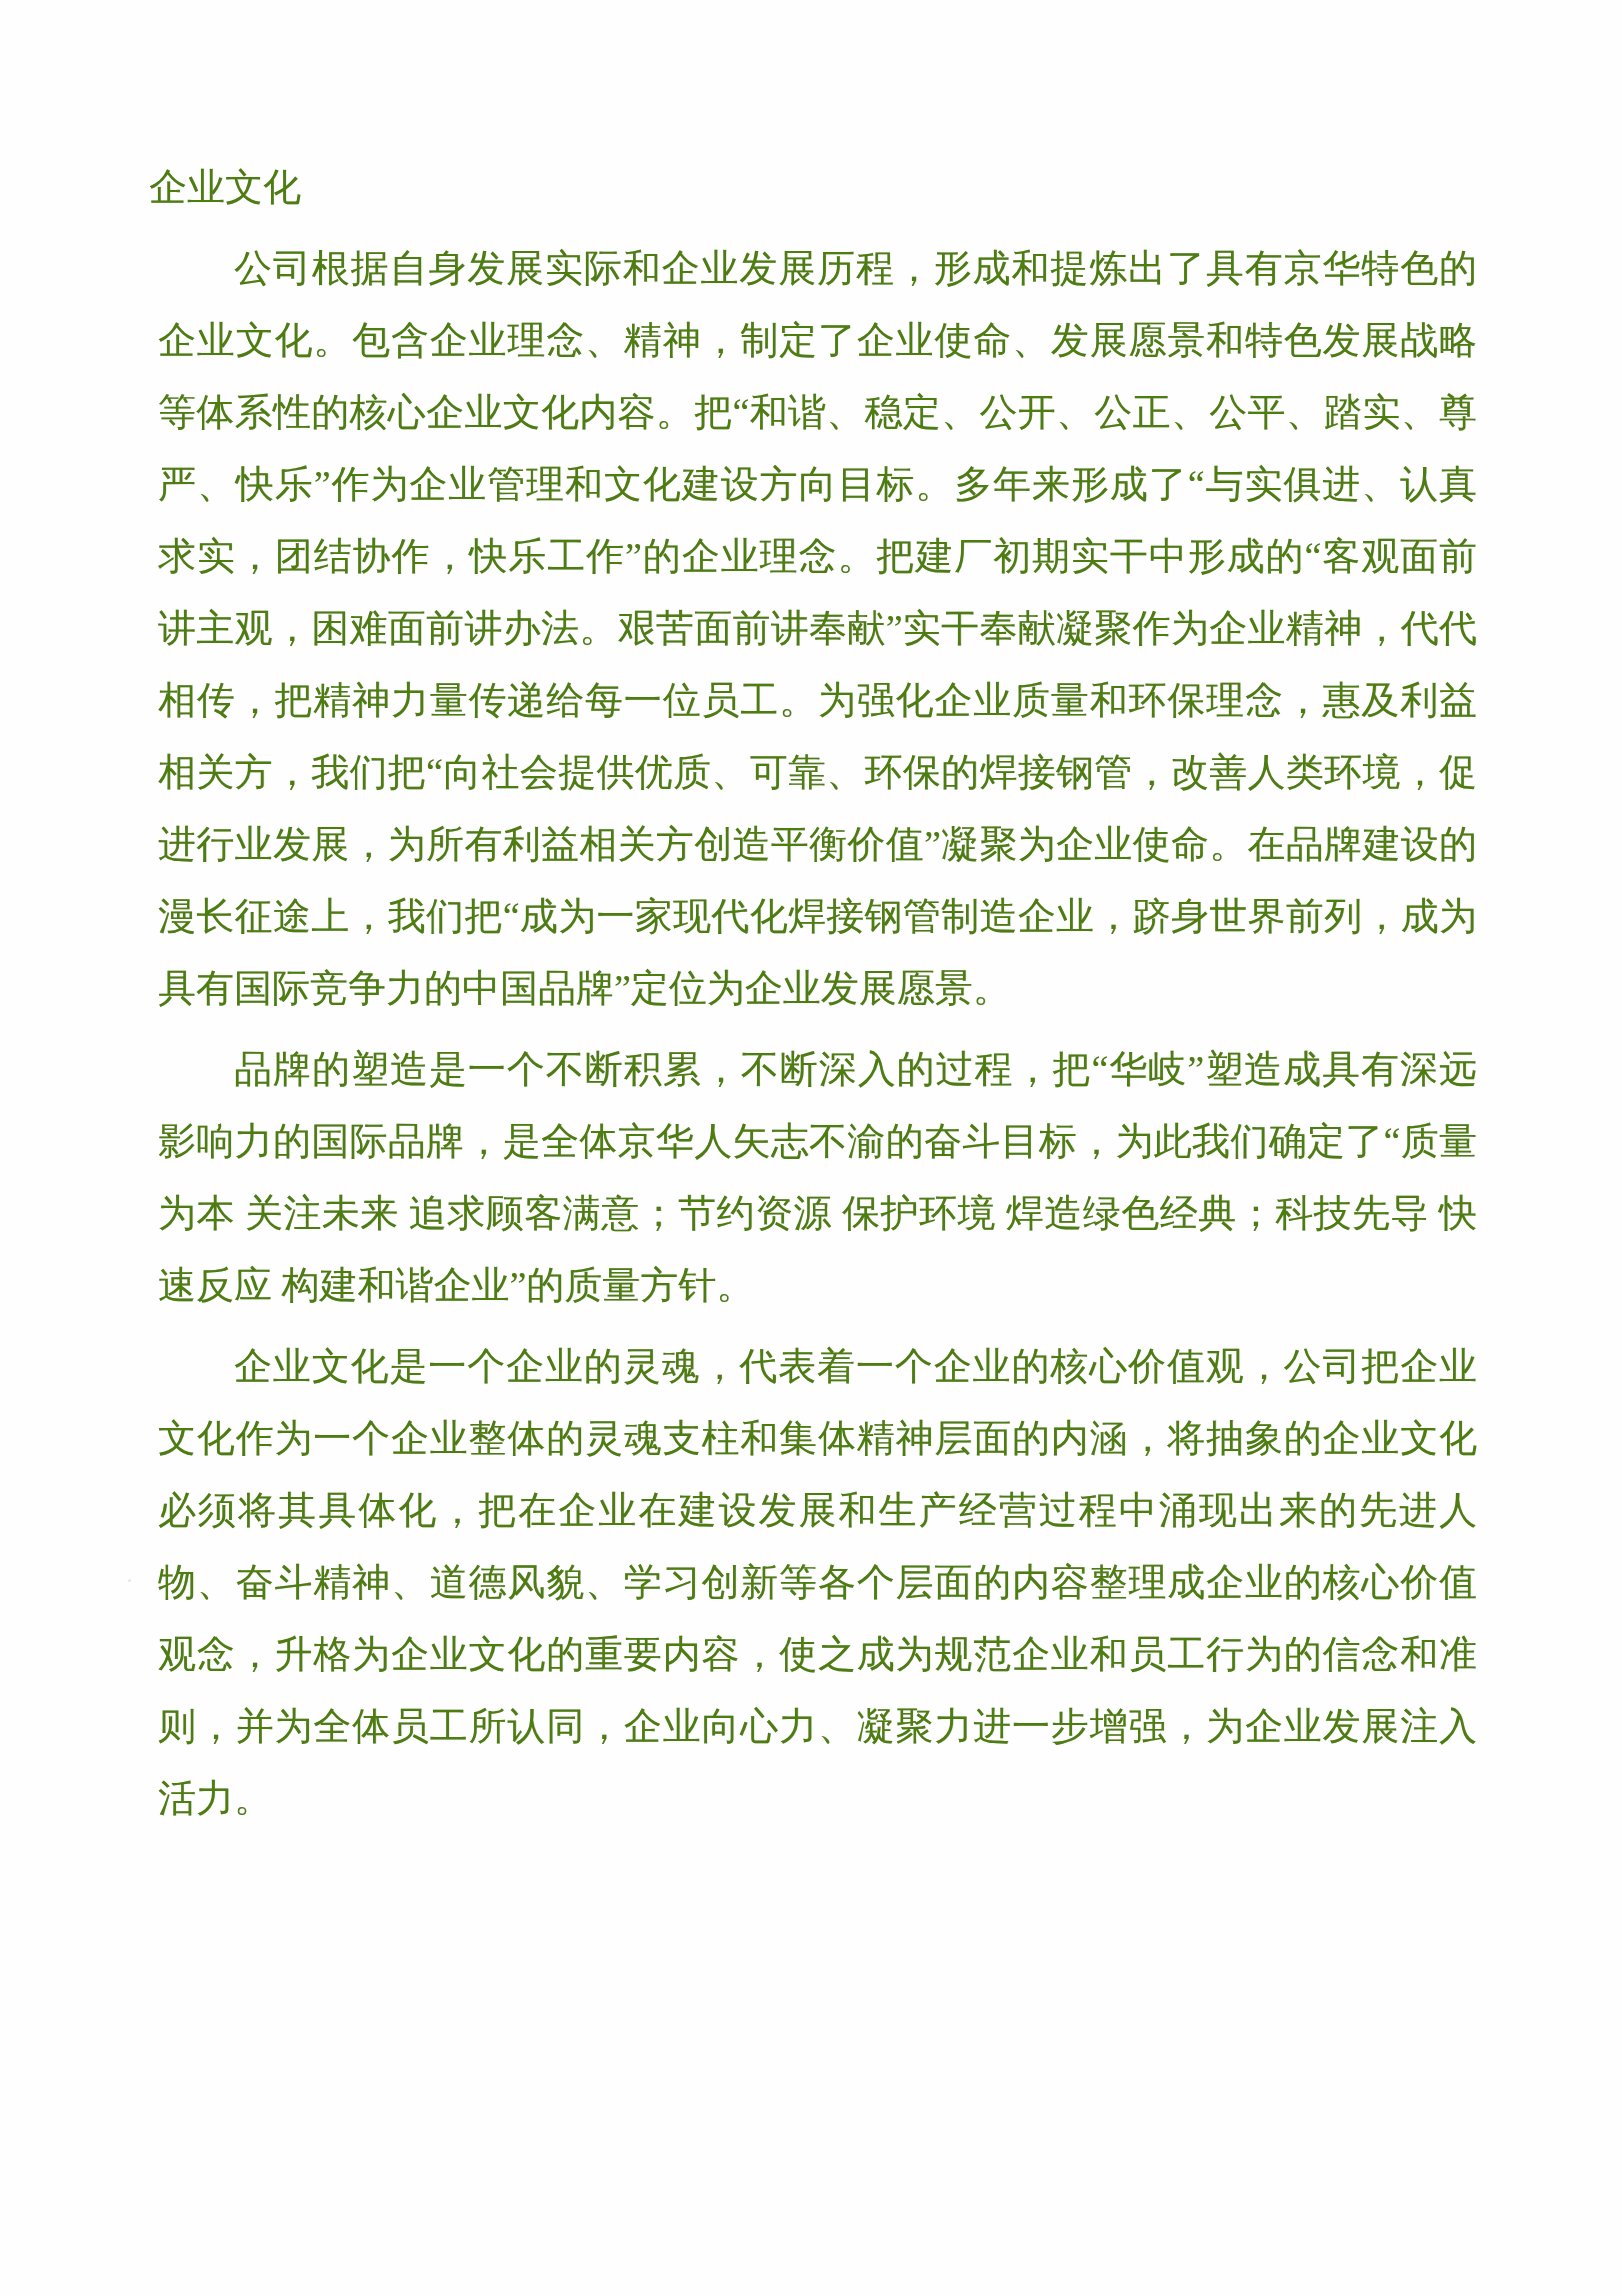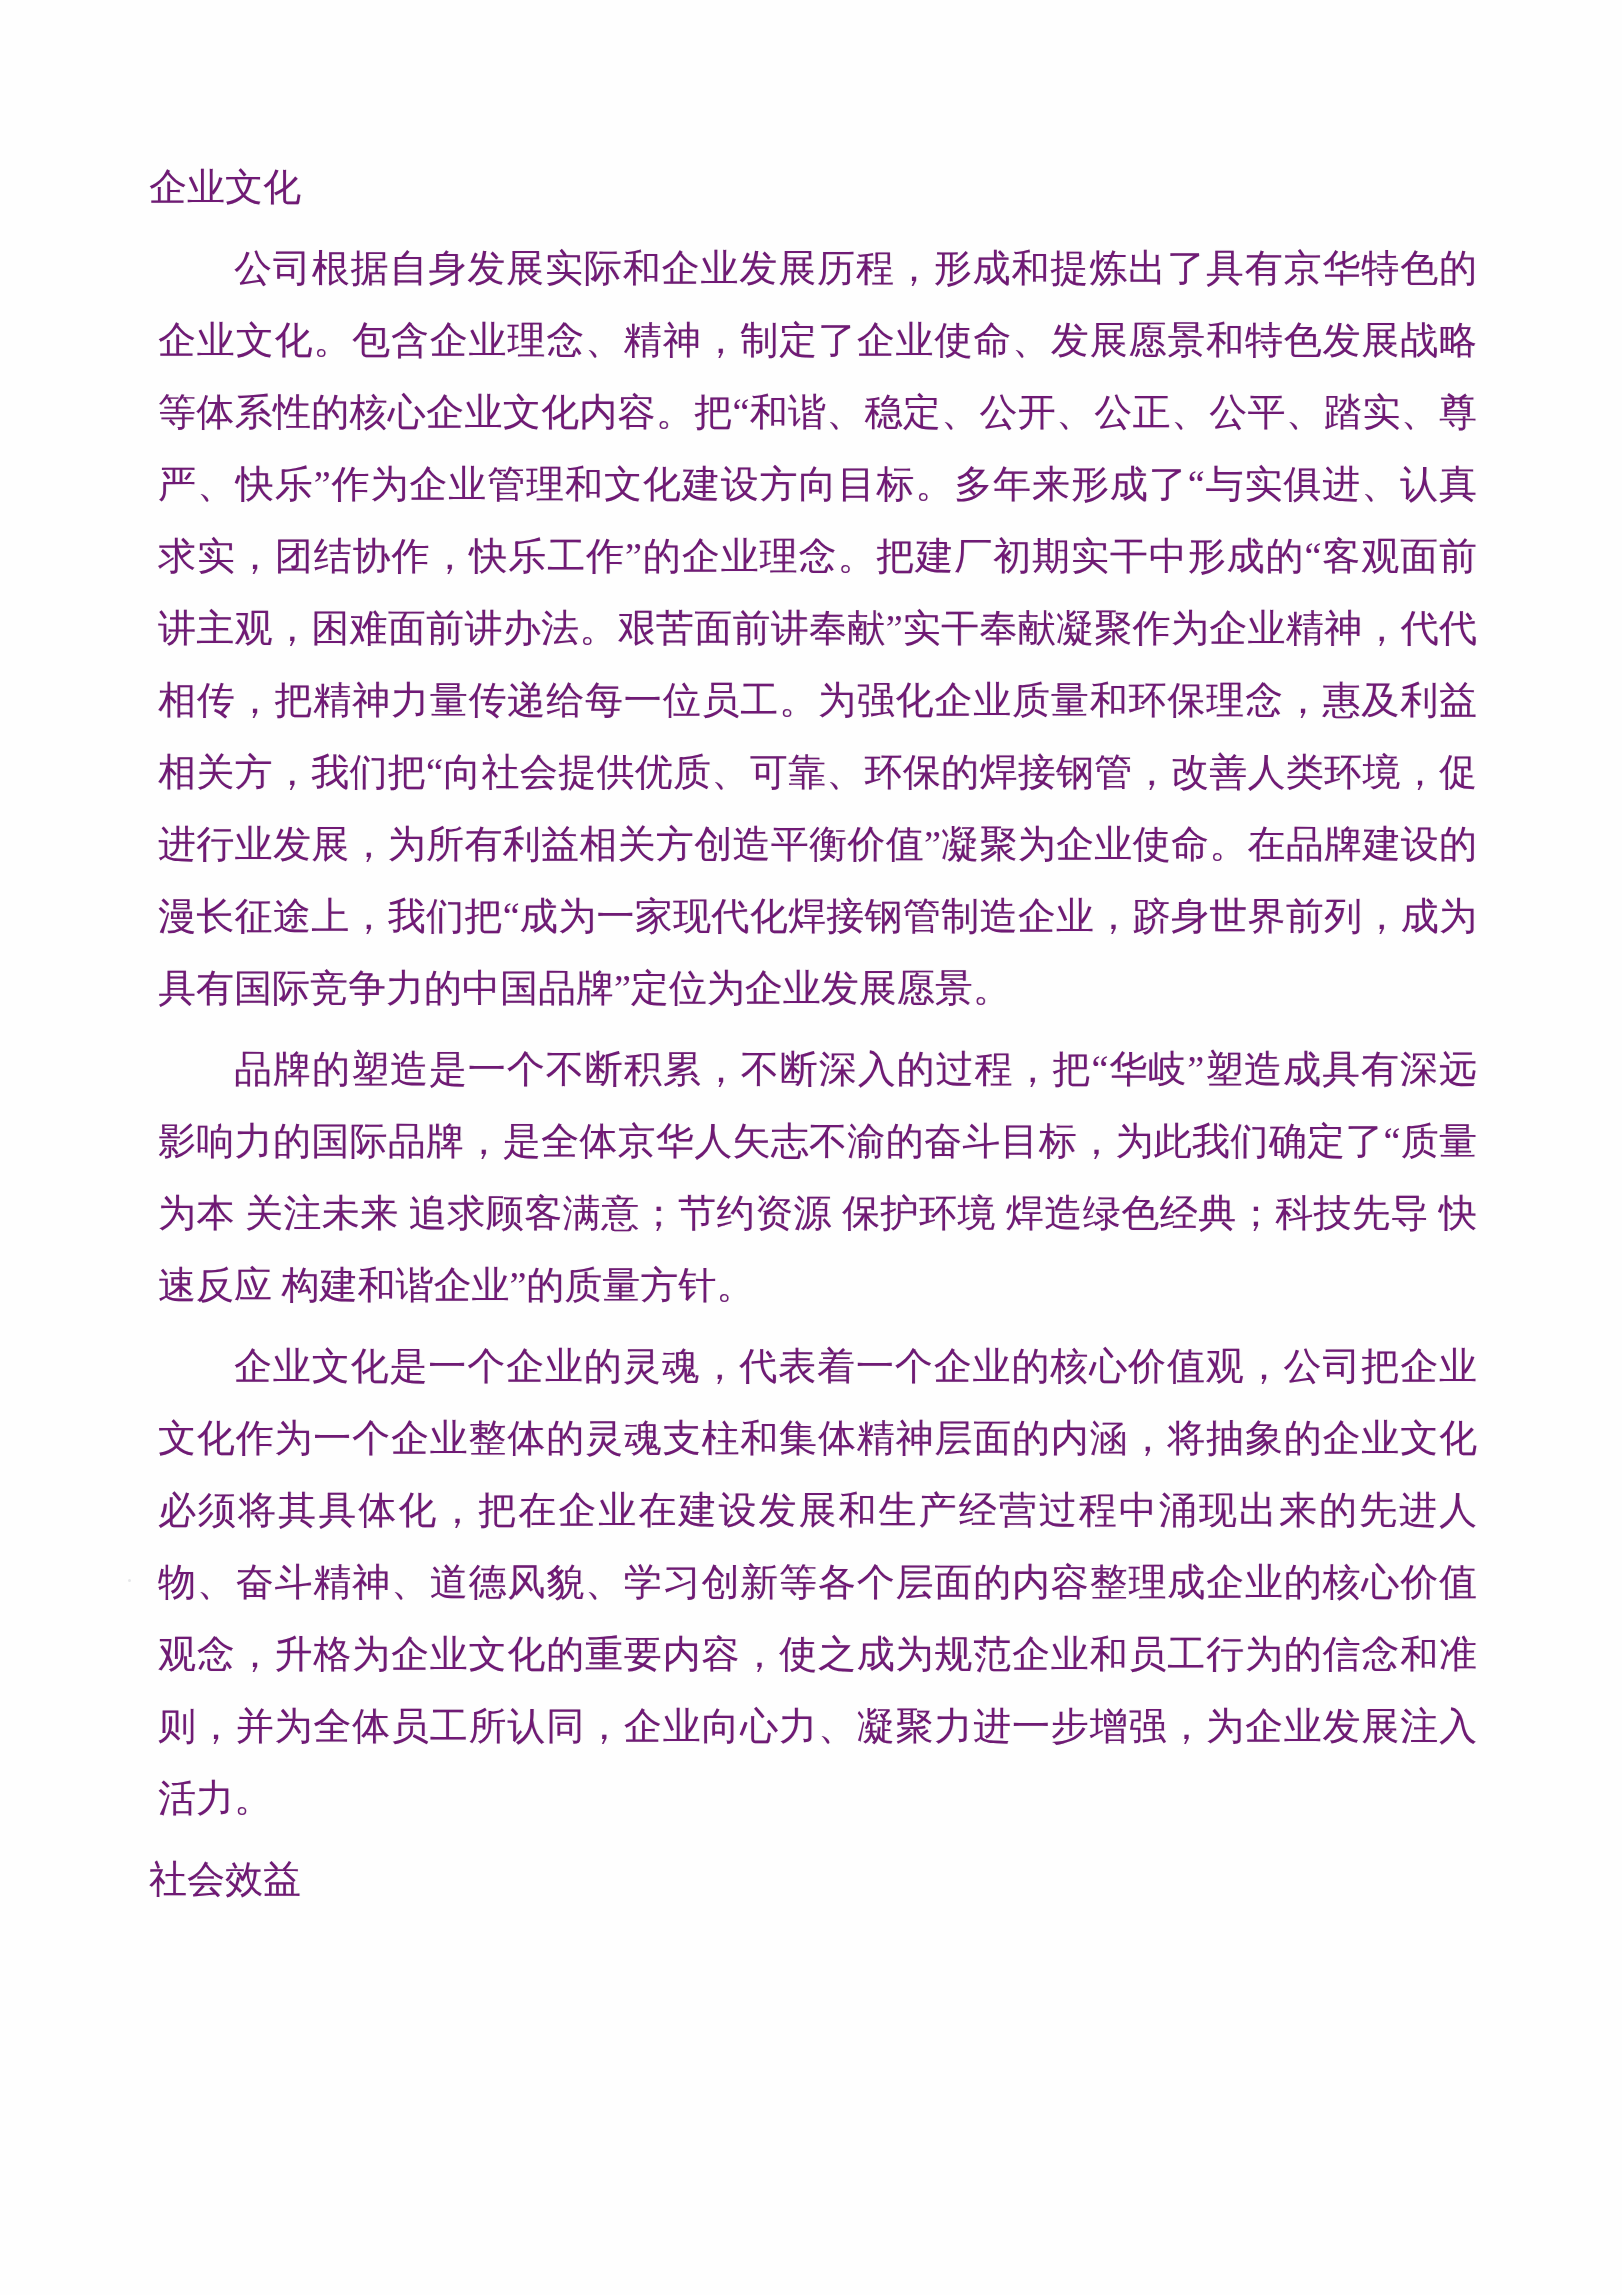--- a/index.html
+++ b/index.html
@@ -16,21 +16,21 @@
   }
   .content {
     position: absolute;
     left: 149px;
     top: 151px;
     width: 1337px;
     font-family: "Liberation Serif", "DejaVu Serif", serif;
     font-size: 38px;
     line-height: 72px;
     font-weight: 400;
-    color: #701a75;
+    color: #4d7c0f;
     text-align: justify;
     text-justify: inter-character;
     text-shadow: 0.3px 0.3px 0.7px rgba(110, 115, 125, 0.45);
     filter: blur(0.2px);
   }
   .heading {
     margin: 0;
     padding: 0;
     font-size: 38px;
     font-weight: 400;
@@ -57,21 +57,20 @@
   <div class="content">
 
     <h2 class="heading">企业文化</h2>
 
     <p class="para">公司根据自身发展实际和企业发展历程，形成和提炼出了具有京华特色的企业文化。包含企业理念、精神，制定了企业使命、发展愿景和特色发展战略等体系性的核心企业文化内容。把“和谐、稳定、公开、公正、公平、踏实、尊严、快乐”作为企业管理和文化建设方向目标。多年来形成了“与实俱进、认真求实，团结协作，快乐工作”的企业理念。把建厂初期实干中形成的“客观面前讲主观，困难面前讲办法。艰苦面前讲奉献”实干奉献凝聚作为企业精神，代代相传，把精神力量传递给每一位员工。为强化企业质量和环保理念，惠及利益相关方，我们把“向社会提供优质、可靠、环保的焊接钢管，改善人类环境，促进行业发展，为所有利益相关方创造平衡价值”凝聚为企业使命。在品牌建设的漫长征途上，我们把“成为一家现代化焊接钢管制造企业，跻身世界前列，成为具有国际竞争力的中国品牌”定位为企业发展愿景。</p>
 
     <p class="para">品牌的塑造是一个不断积累，不断深入的过程，把“华岐”塑造成具有深远影响力的国际品牌，是全体京华人矢志不渝的奋斗目标，为此我们确定了“质量为本 关注未来 追求顾客满意；节约资源 保护环境 焊造绿色经典；科技先导 快速反应 构建和谐企业”的质量方针。</p>
 
     <p class="para">企业文化是一个企业的灵魂，代表着一个企业的核心价值观，公司把企业文化作为一个企业整体的灵魂支柱和集体精神层面的内涵，将抽象的企业文化必须将其具体化，把在企业在建设发展和生产经营过程中涌现出来的先进人物、奋斗精神、道德风貌、学习创新等各个层面的内容整理成企业的核心价值观念，升格为企业文化的重要内容，使之成为规范企业和员工行为的信念和准则，并为全体员工所认同，企业向心力、凝聚力进一步增强，为企业发展注入活力。</p>
 
-    <h2 class="heading">社会效益</h2>
 
 
 
   </div>
 
   <div class="scan-speck speck-1"></div>
   <div class="scan-speck speck-2"></div>
 </div>
 
 

